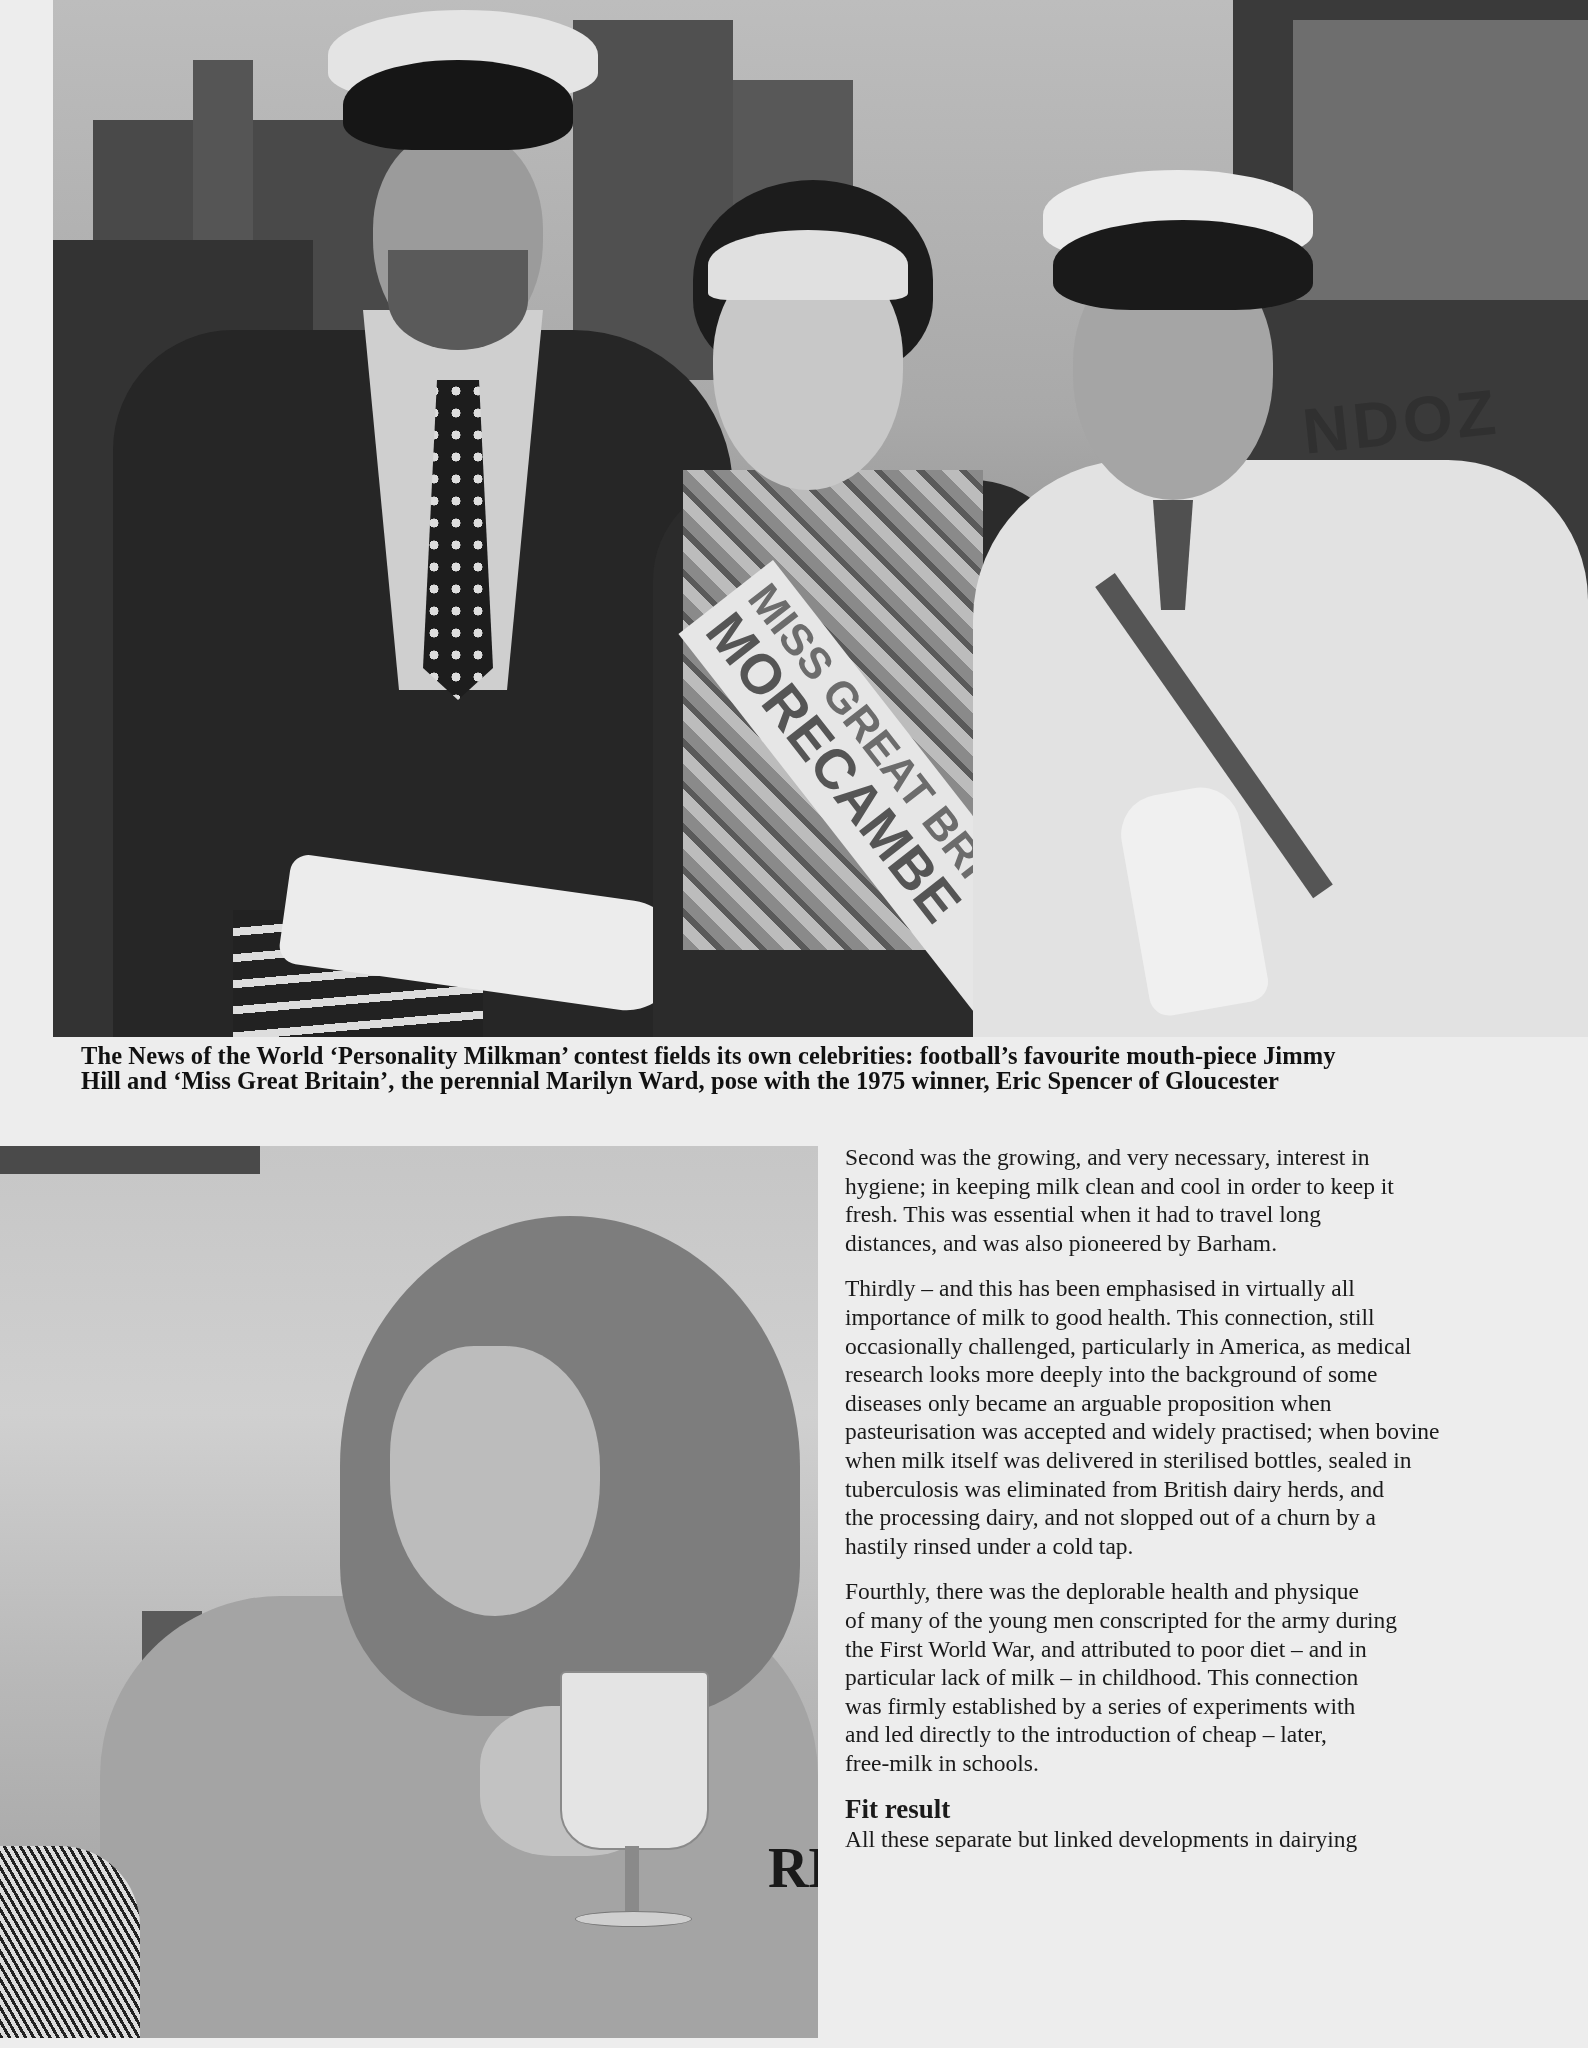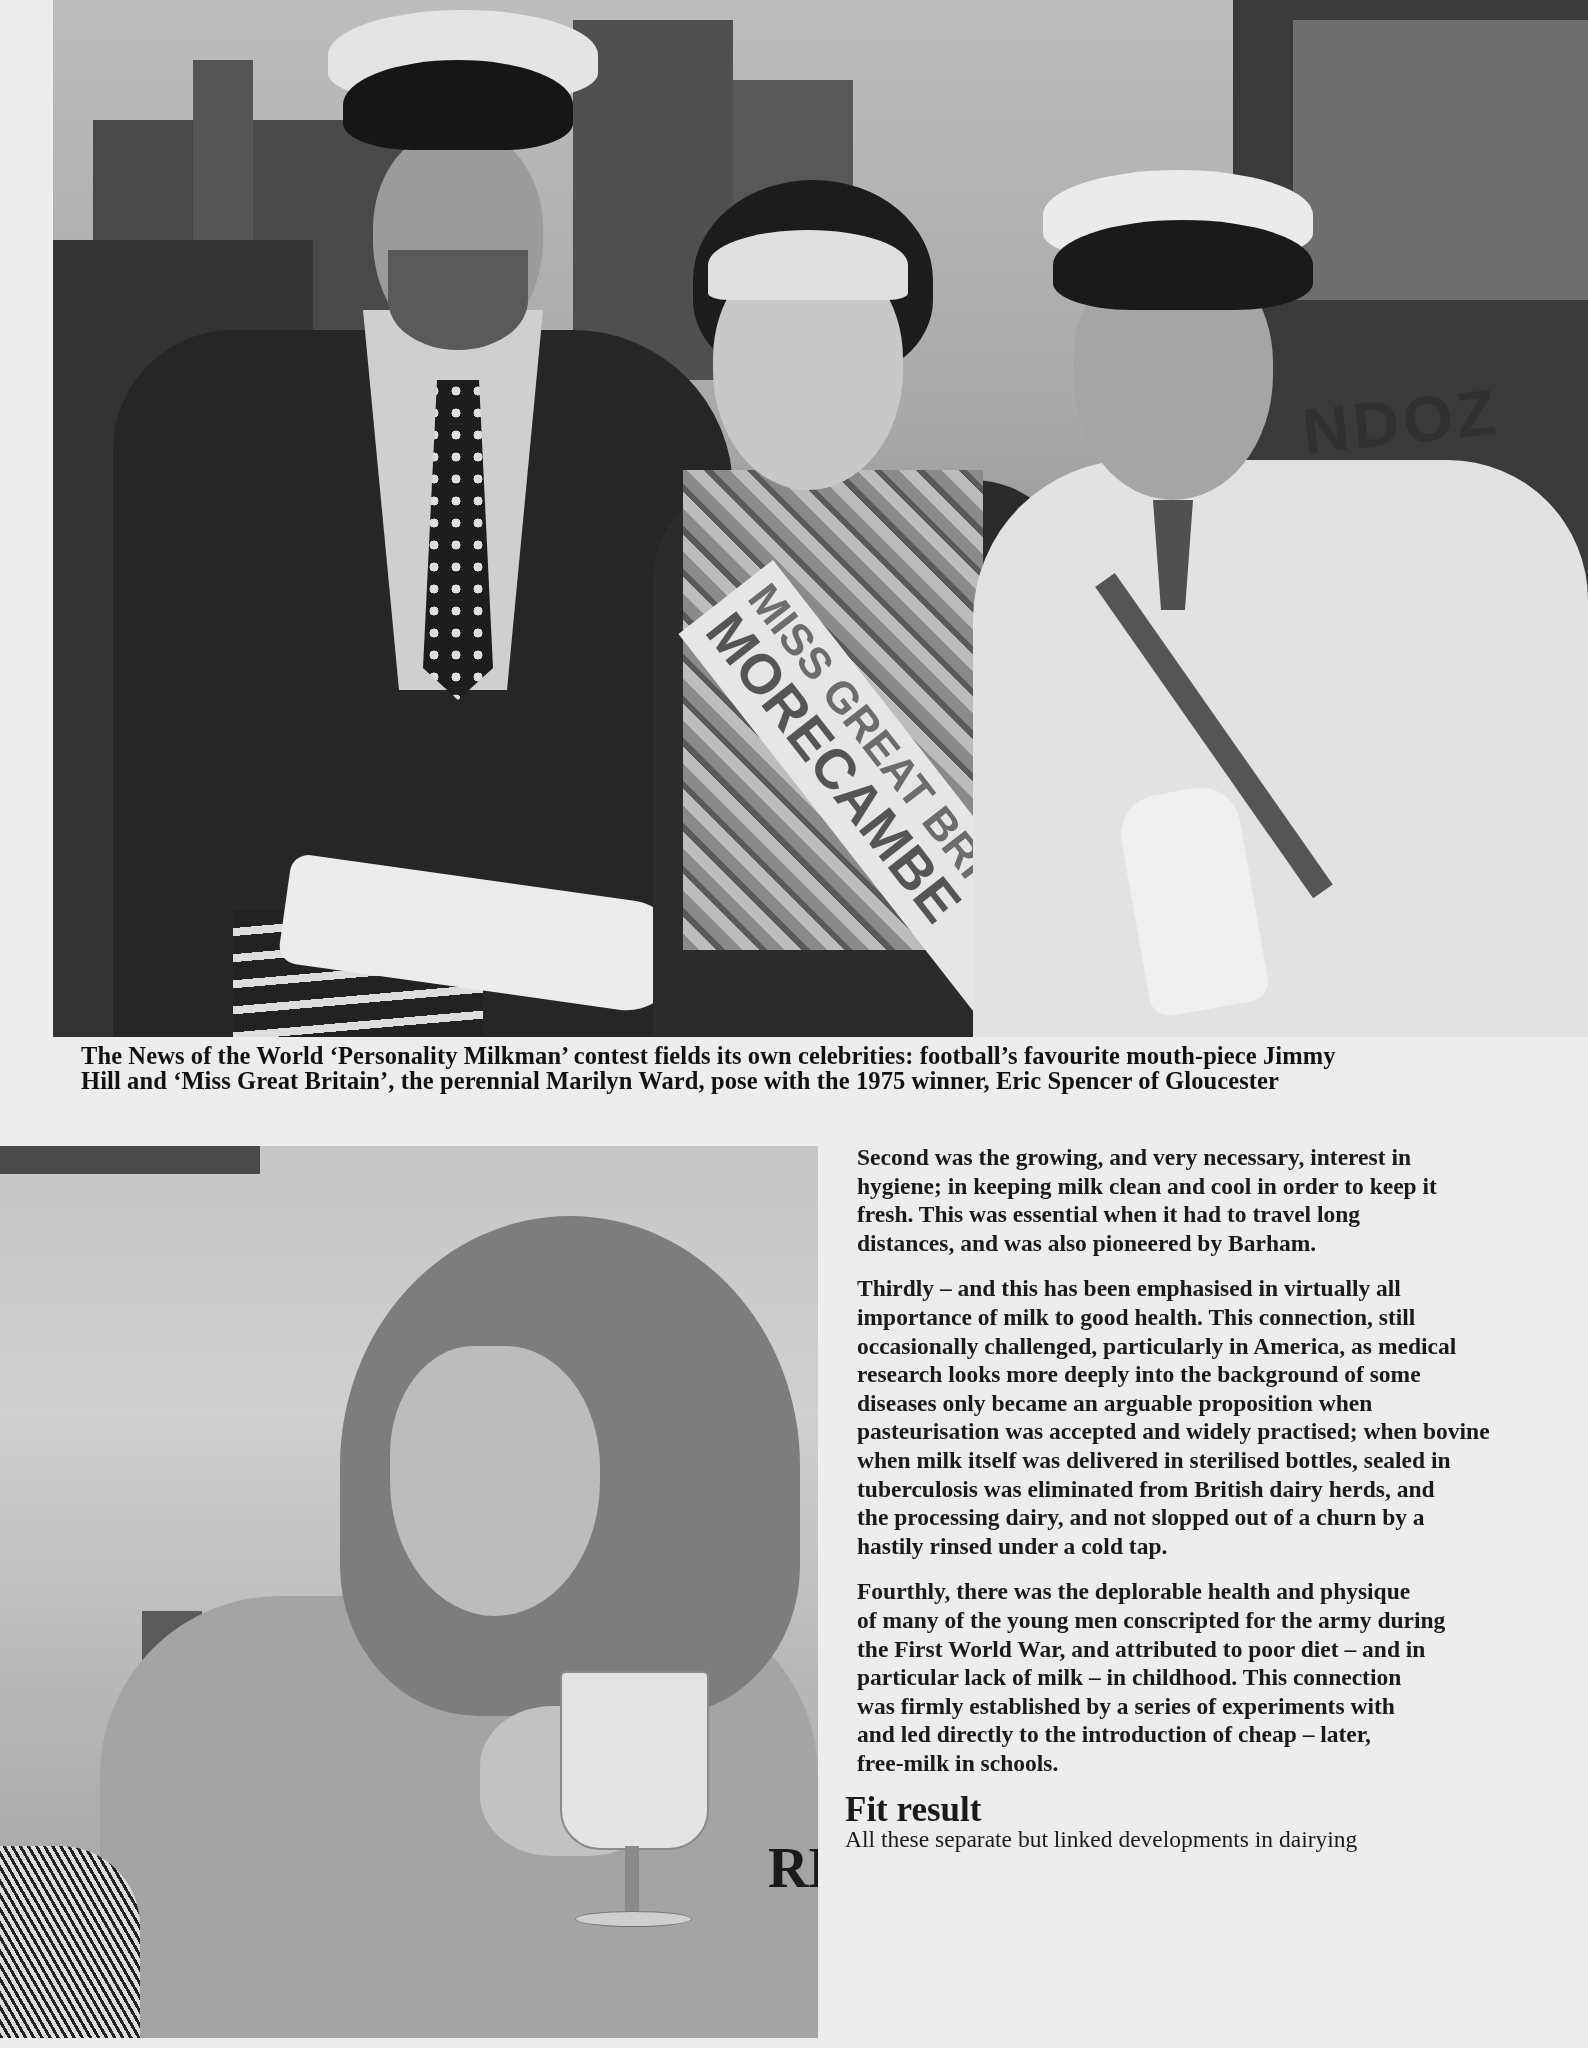--- a/index.html
+++ b/index.html
@@ -91,24 +91,24 @@
   .pb-hand { position:absolute; left:480px; top:560px; width:180px; height:150px; background:#c2c2c2; border-radius:40%; }
   .pb-plaid { position:absolute; left:0; top:700px; width:140px; height:192px; background:repeating-linear-gradient(60deg,#222 0 3px,#ddd 3px 7px); border-radius:0 80px 0 0; }
   .pb-letters { position:absolute; left:768px; top:690px; font-size:56px; font-weight:bold; color:#1a1a1a; font-family:"Liberation Serif",serif; }
 
   
   .article {
     position:absolute; left:845px; top:1143px; width:740px;
     font-family:"Liberation Serif","DejaVu Serif",serif;
     font-size:23.5px; line-height:28.6px; color:#1a1a1a;
   }
-  .article p { margin:0 0 17px 12px;font-weight:bold; }
+  .article p { margin:0 0 17px 0; }
   .article p span.line { display:block; white-space:nowrap; }
   .article h2 {
-    margin:5px 0 0 0; font-size:35px; font-weight:bold; line-height:31px;
+    margin:5px 0 0 0; font-size:27px; font-weight:bold; line-height:31px;
   }
   .article .lead { display:block; white-space:nowrap; }
 </style>
 </head>
 <body>
 
 <div class="photo-top" title="Three people posing with milk bottles: man in white milkman cap and dark suit with polka-dot tie, woman in Miss Great Britain sash, man in white milkman coat and cap">
   <div class="sky"></div>
   <div class="bld b2"></div>
   <div class="bld b1"></div>

